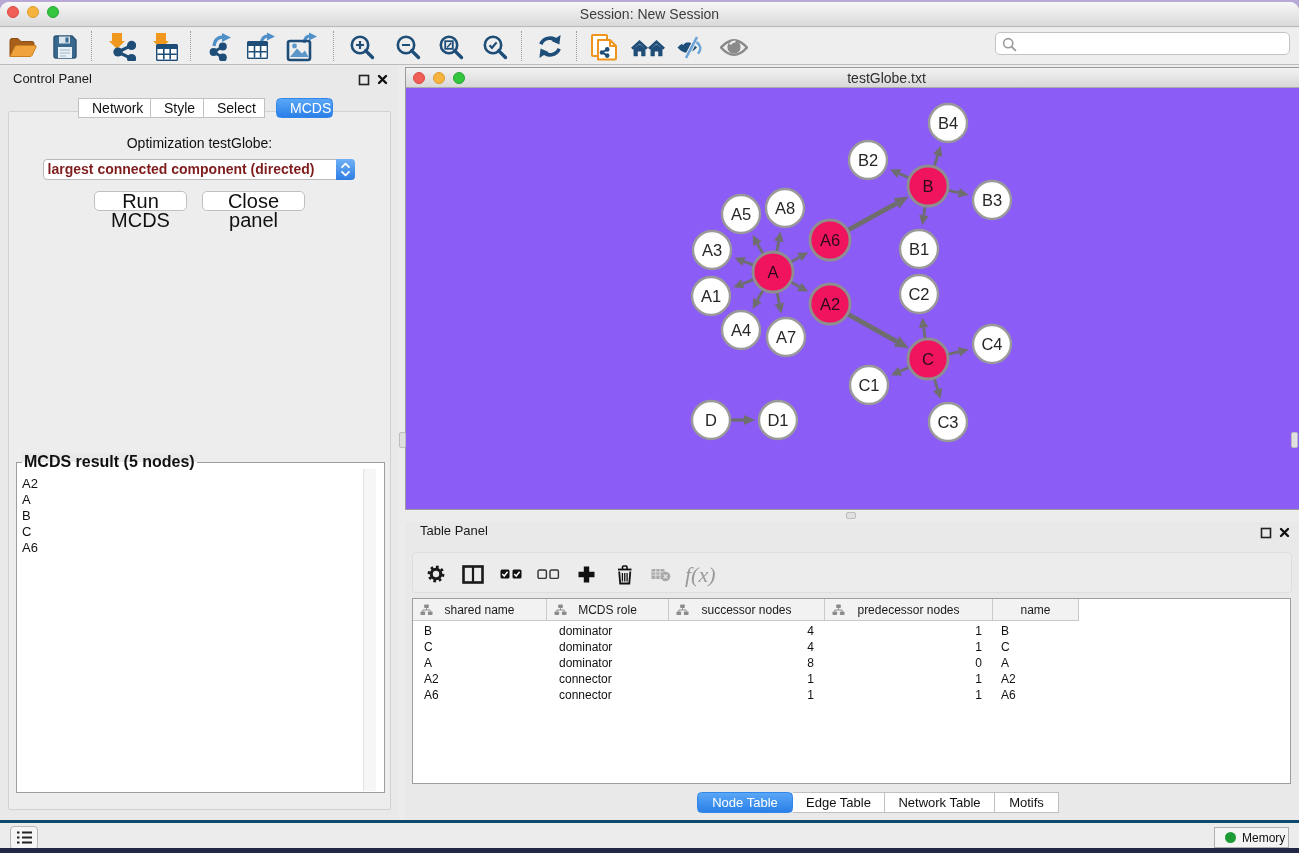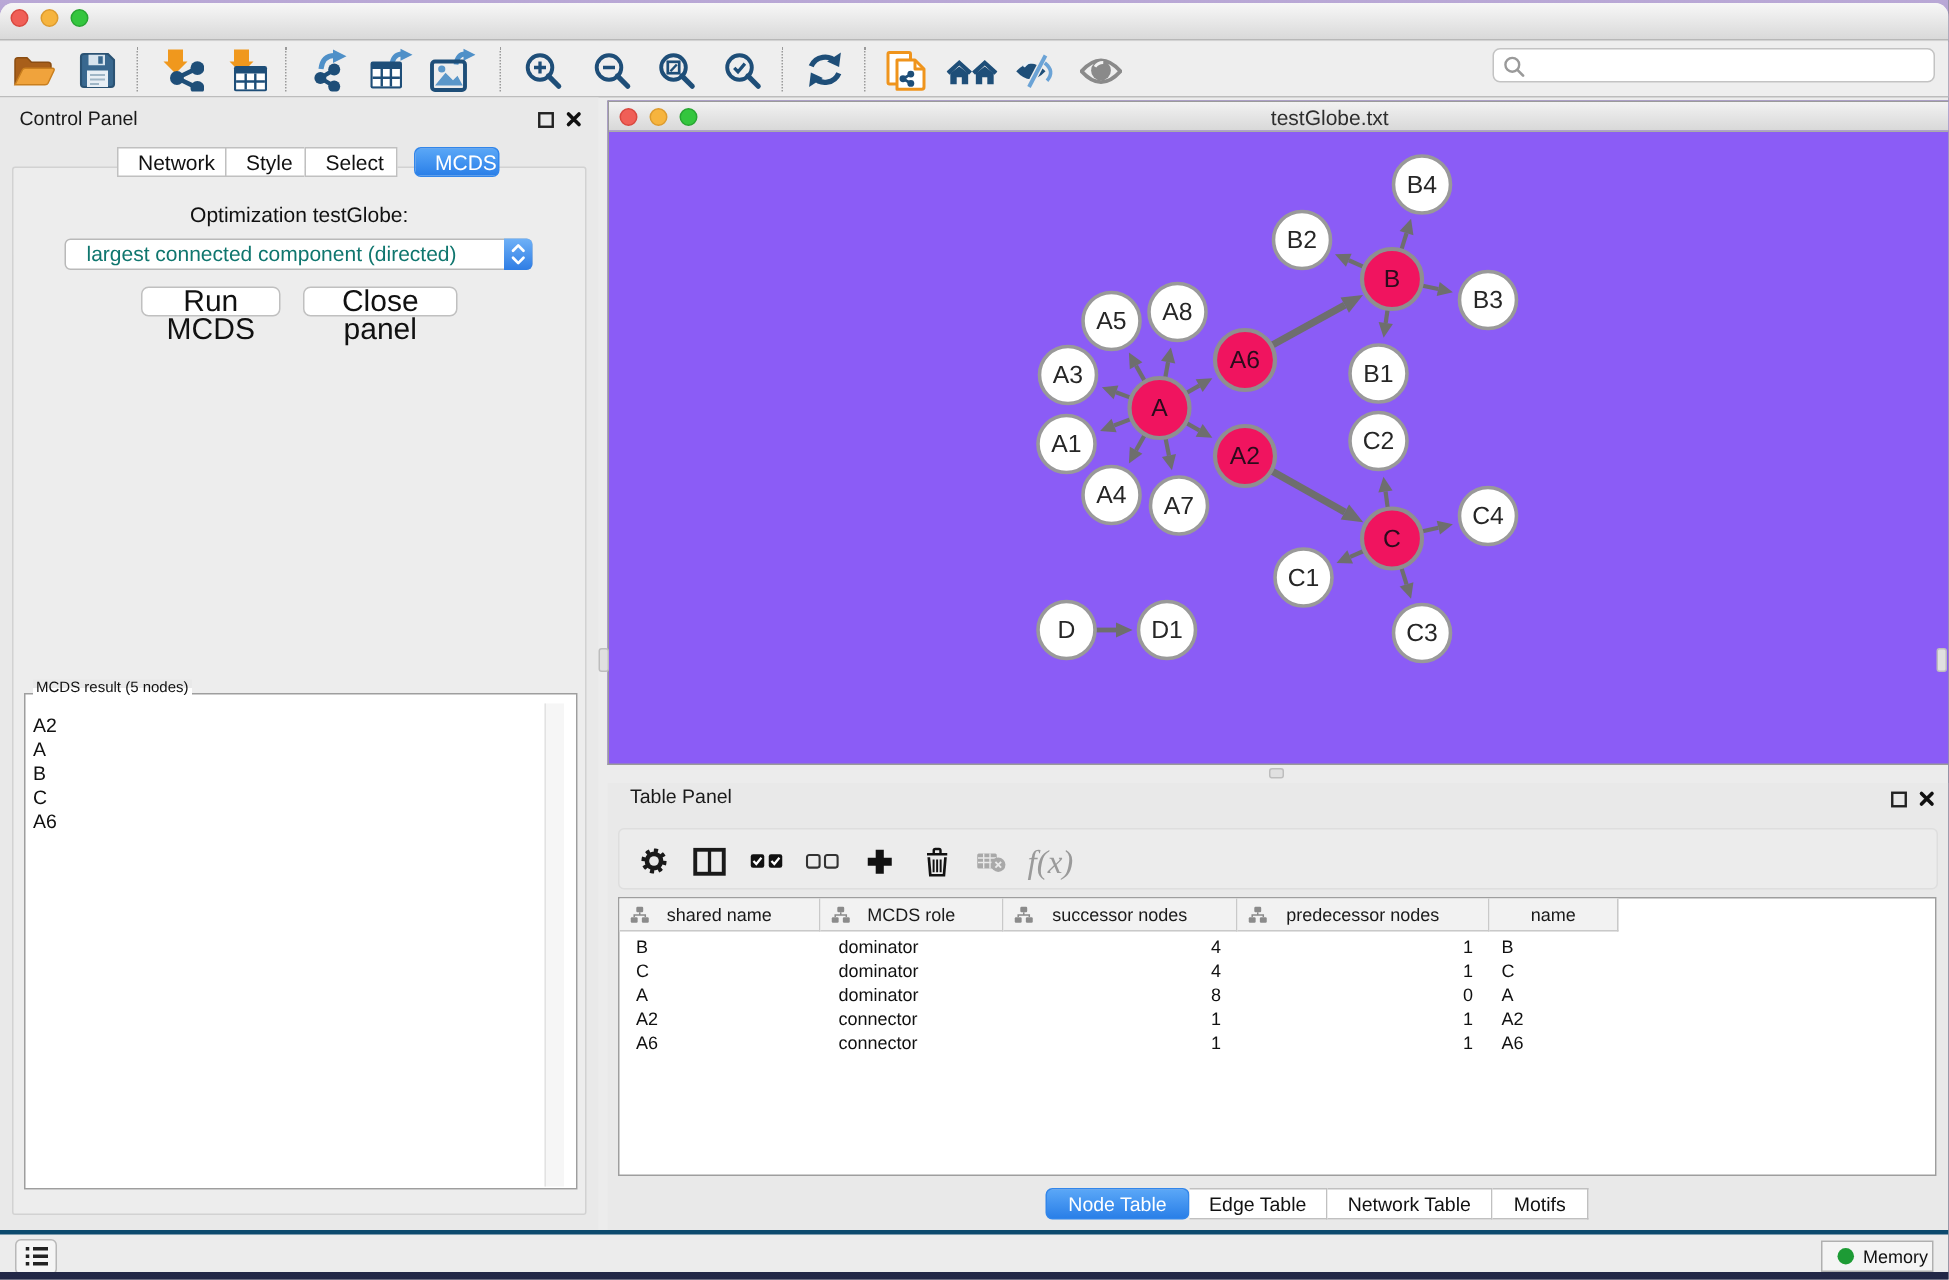--- a/index.html
+++ b/index.html
@@ -41,20 +41,21 @@
 .btab.sel { background:linear-gradient(#5aa7f7,#2a7fe8); color:#fff; border-color:#3286ea; border-radius:4.5px; }
 </style>
 </head>
 <body>
 <div id="desktop"></div>
 <div id="appwin">
   <div id="titlebar">
     <div class="tl" style="left:7px;background:#f05f57;border:0.5px solid #d9483f;"></div>
     <div class="tl" style="left:27px;background:#f6b43e;border:0.5px solid #dd9b2e;"></div>
     <div class="tl" style="left:47px;background:#34c63e;border:0.5px solid #28a532;"></div>
+    <div class="title">Session: New Session</div>
   </div>
   <div id="toolbar">
     <svg class="ticon" style="left:8px;top:5px;" width="29" height="27" viewBox="0 0 29 24">
         <path d="M2 22 V6 Q2 4 4 4 H10 L13 7 H24 Q26 7 26 9 V11" fill="#a85f1a" stroke="#8a4d12" stroke-width="1"></path>
         <path d="M2 22 L7 12 Q7.5 11 9 11 H27 Q28.5 11 28 12.5 L24 21 Q23.5 22 22 22 Z" fill="#f0a33c" stroke="#c97f1e" stroke-width="1"></path>
       </svg>
     <svg class="ticon" style="left:52px;top:6px;" width="26" height="26" viewBox="0 0 26 26">
         <path d="M2 4 Q2 2 4 2 H20 L24 6 V22 Q24 24 22 24 H4 Q2 24 2 22 Z" fill="#39688f" stroke="#2a5273" stroke-width="1.4"></path>
         <rect x="7" y="2.5" width="11" height="7" fill="#d7e4ee"></rect>
         <rect x="13.5" y="3.5" width="3" height="5" fill="#39688f"></rect>
@@ -174,33 +175,33 @@
     </svg>
 
     <div style="position:absolute;left:8px;top:46px;width:383px;height:699px;background:#ededed;border:1px solid #d2d2d2;border-radius:2px;"></div>
 
     <div style="position:absolute;left:78px;top:33px;">
       <div class="tab" style="width:72px;border-right:none;">Network</div><div class="tab" style="width:53px;border-right:none;">Style</div><div class="tab" style="width:62px;">Select</div><div class="tab sel" style="width:57px;margin-left:11px;">MCDS</div>
     </div>
     <div style="position:absolute;left:0;top:70px;width:399px;text-align:center;font-size:14px;color:#111;">Optimization testGlobe:</div>
 
     <div style="position:absolute;left:43px;top:94px;width:312px;height:21px;background:#fff;border:1px solid #b9b9b9;border-radius:4px;">
-      <div style="position:absolute;left:0;top:0;width:274px;text-align:center;font-size:14px;color:#0f766e;line-height:19px;">largest connected component (directed)</div>
+      <div style="position:absolute;left:0;top:0;width:274px;text-align:center;font-size:14px;color:#7f1d1d;line-height:19px;font-weight:bold;">largest connected component (directed)</div>
       <div style="position:absolute;right:-1px;top:-1px;width:19px;height:21px;background:linear-gradient(#6fb1f7,#2f7de4);border-radius:0 4px 4px 0;">
         <svg width="19" height="21" viewBox="0 0 19 21">
             <path d="M6 8.2 L9.5 4.6 L13 8.2" fill="none" stroke="#fff" stroke-width="1.8" stroke-linecap="round" stroke-linejoin="round"></path>
             <path d="M6 12.8 L9.5 16.4 L13 12.8" fill="none" stroke="#fff" stroke-width="1.8" stroke-linecap="round" stroke-linejoin="round"></path>
           </svg>
       </div>
     </div>
     <div class="btn" style="position:absolute;left:94px;top:126px;width:93px;height:20px;line-height:19px;">Run MCDS</div>
     <div class="btn" style="position:absolute;left:202px;top:126px;width:103px;height:20px;line-height:19px;">Close panel</div>
 
     <div style="position:absolute;left:16px;top:397px;width:369px;height:331px;background:#fff;border:1px solid #9e9e9e;"></div>
-    <div style="position:absolute;left:22px;top:388px;font-size:10px;color:#111;background:linear-gradient(#e9e9e9 50%,#ffffff 50%);padding:0 2px;">MCDS result (5 nodes)</div>
+    <div style="position:absolute;left:22px;top:388px;font-size:16px;color:#111;background:linear-gradient(#e9e9e9 50%,#ffffff 50%);padding:0 2px;font-weight:bold;">MCDS result (5 nodes)</div>
     <div style="position:absolute;left:22px;top:411px;font-size:13px;color:#111;line-height:16px;">A2<br>A<br>B<br>C<br>A6</div>
     <div style="position:absolute;left:363px;top:404px;width:13px;height:322px;background:#f6f6f6;border-left:1px solid #e2e2e2;"></div>
   </div>
   <div id="netwin">
     <div id="nettitle">
       <div class="tl" style="left:7px;top:3.5px;background:#f05f57;border:0.5px solid #d9483f;"></div>
       <div class="tl" style="left:27px;top:3.5px;background:#f6b43e;border:0.5px solid #dd9b2e;"></div>
       <div class="tl" style="left:47px;top:3.5px;background:#34c63e;border:0.5px solid #28a532;"></div>
       <div class="title">testGlobe.txt</div>
     </div>

